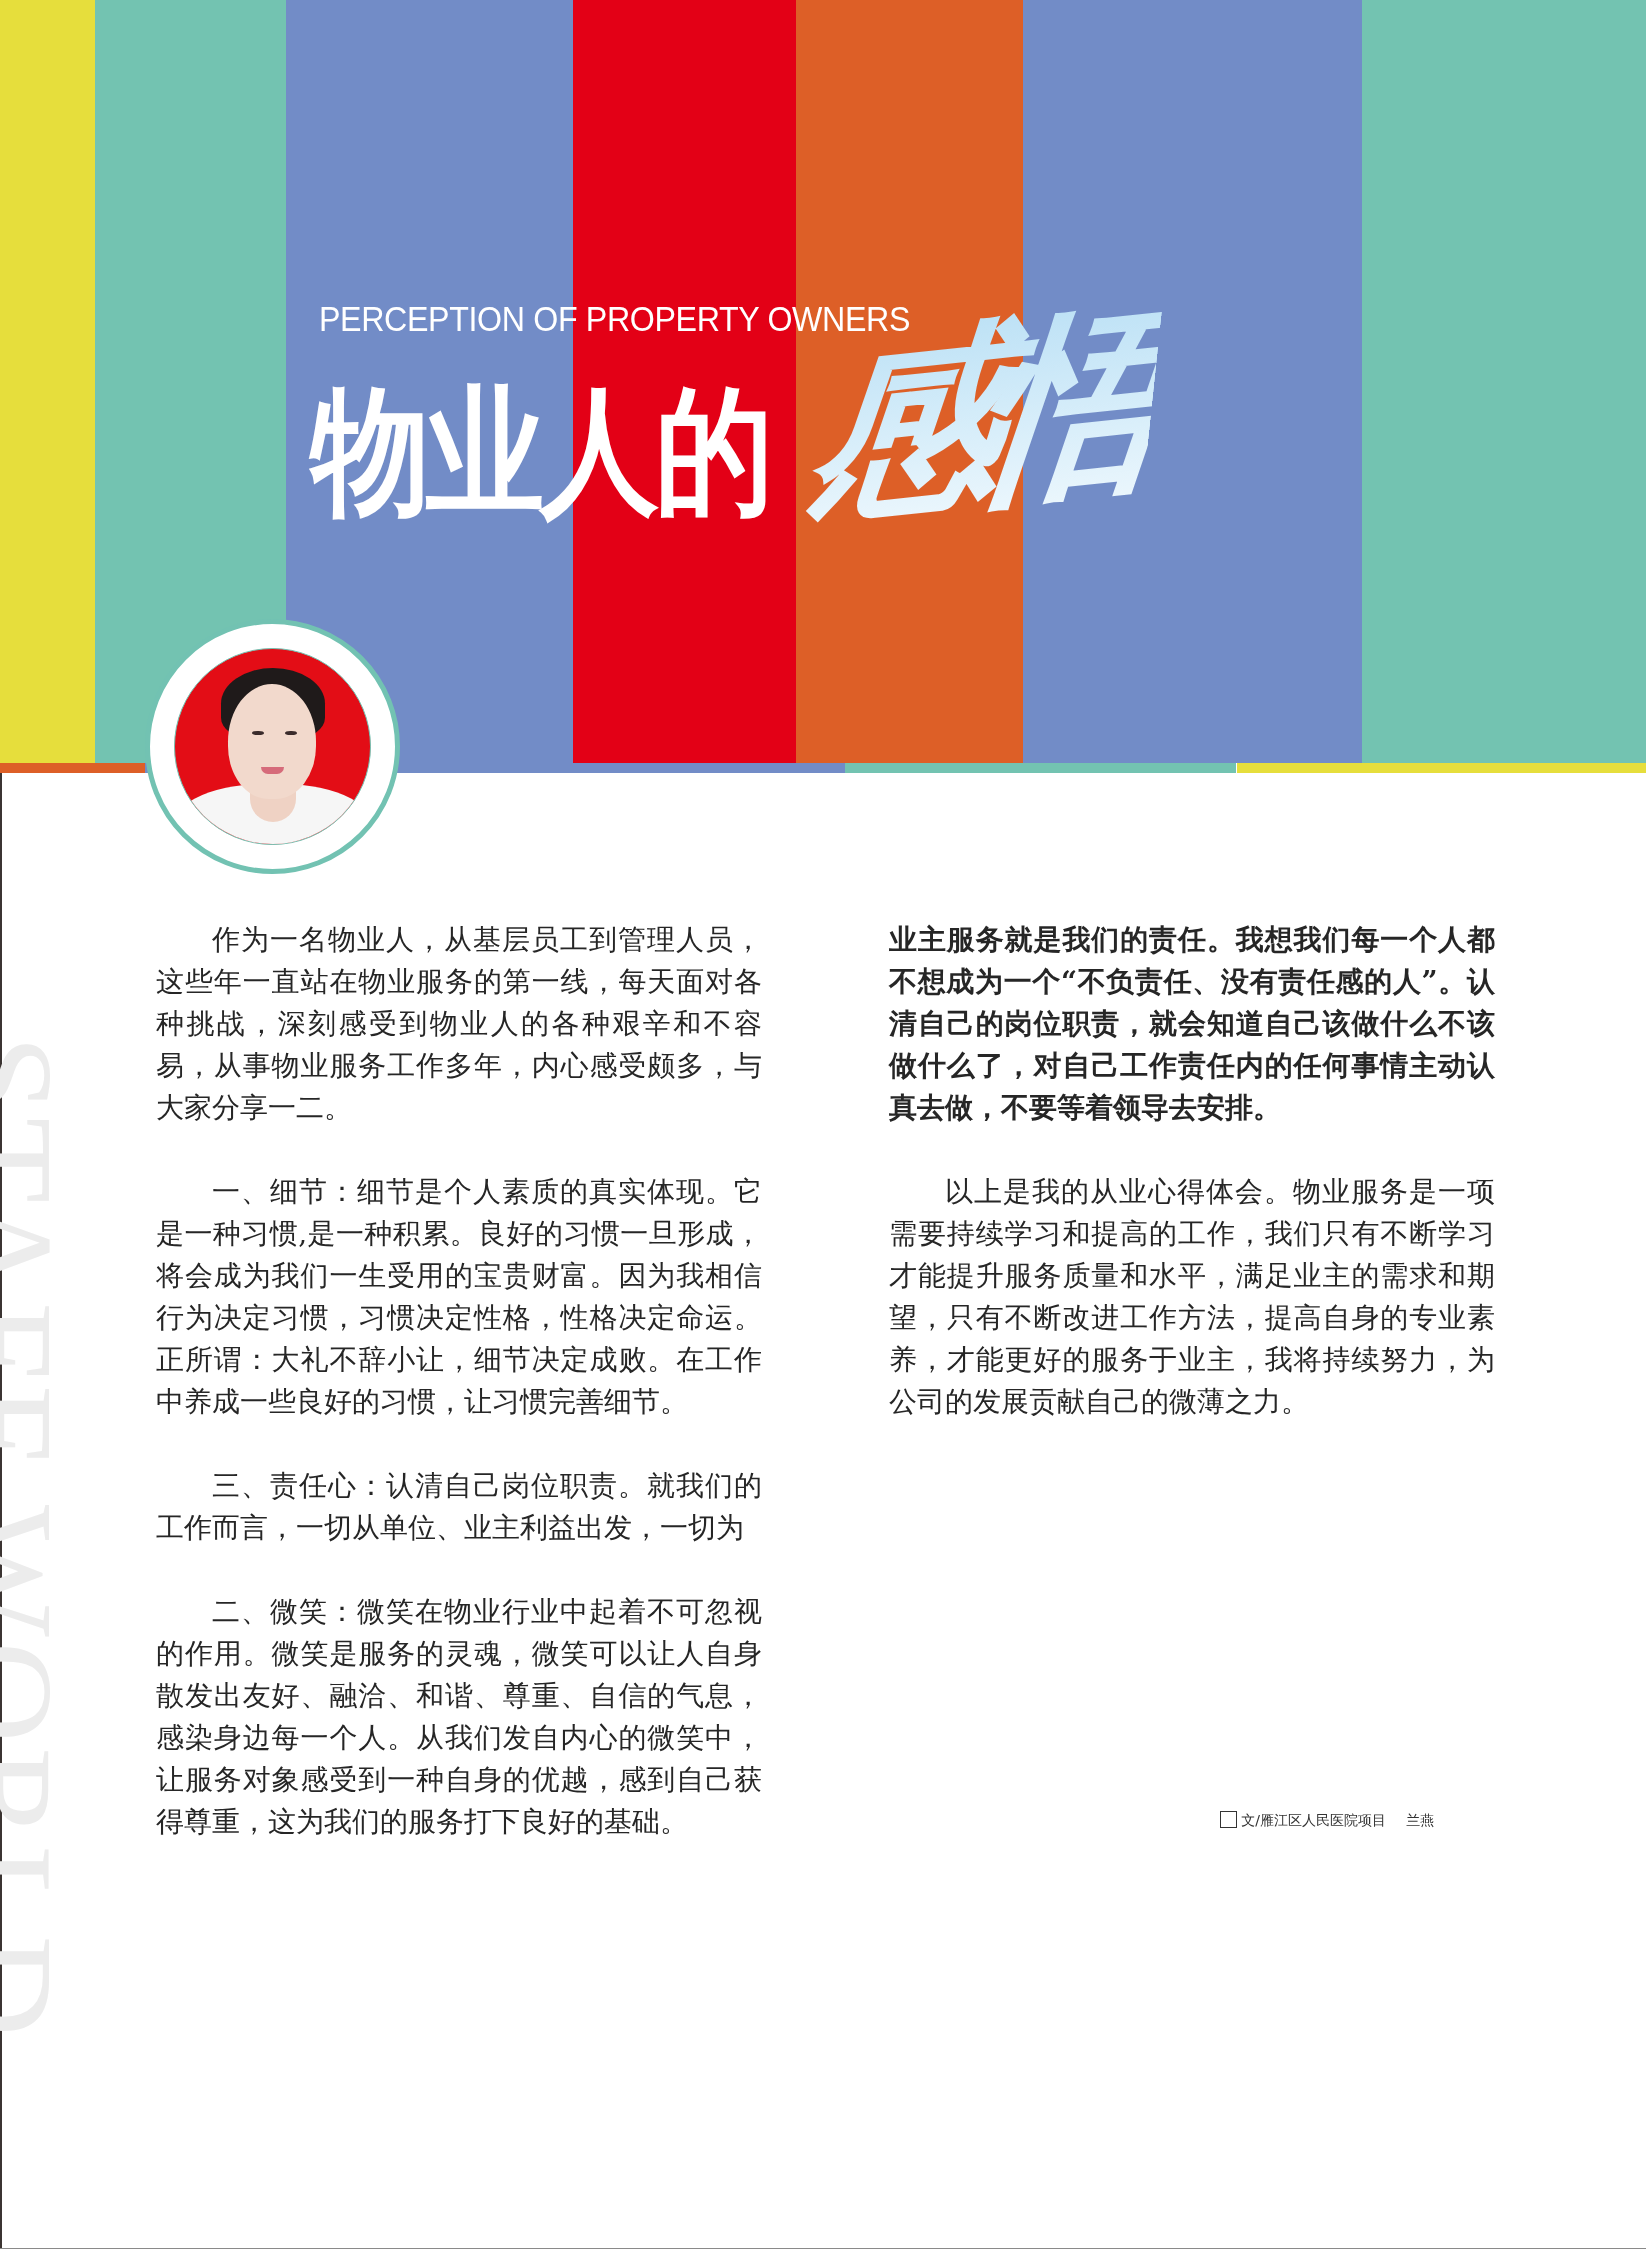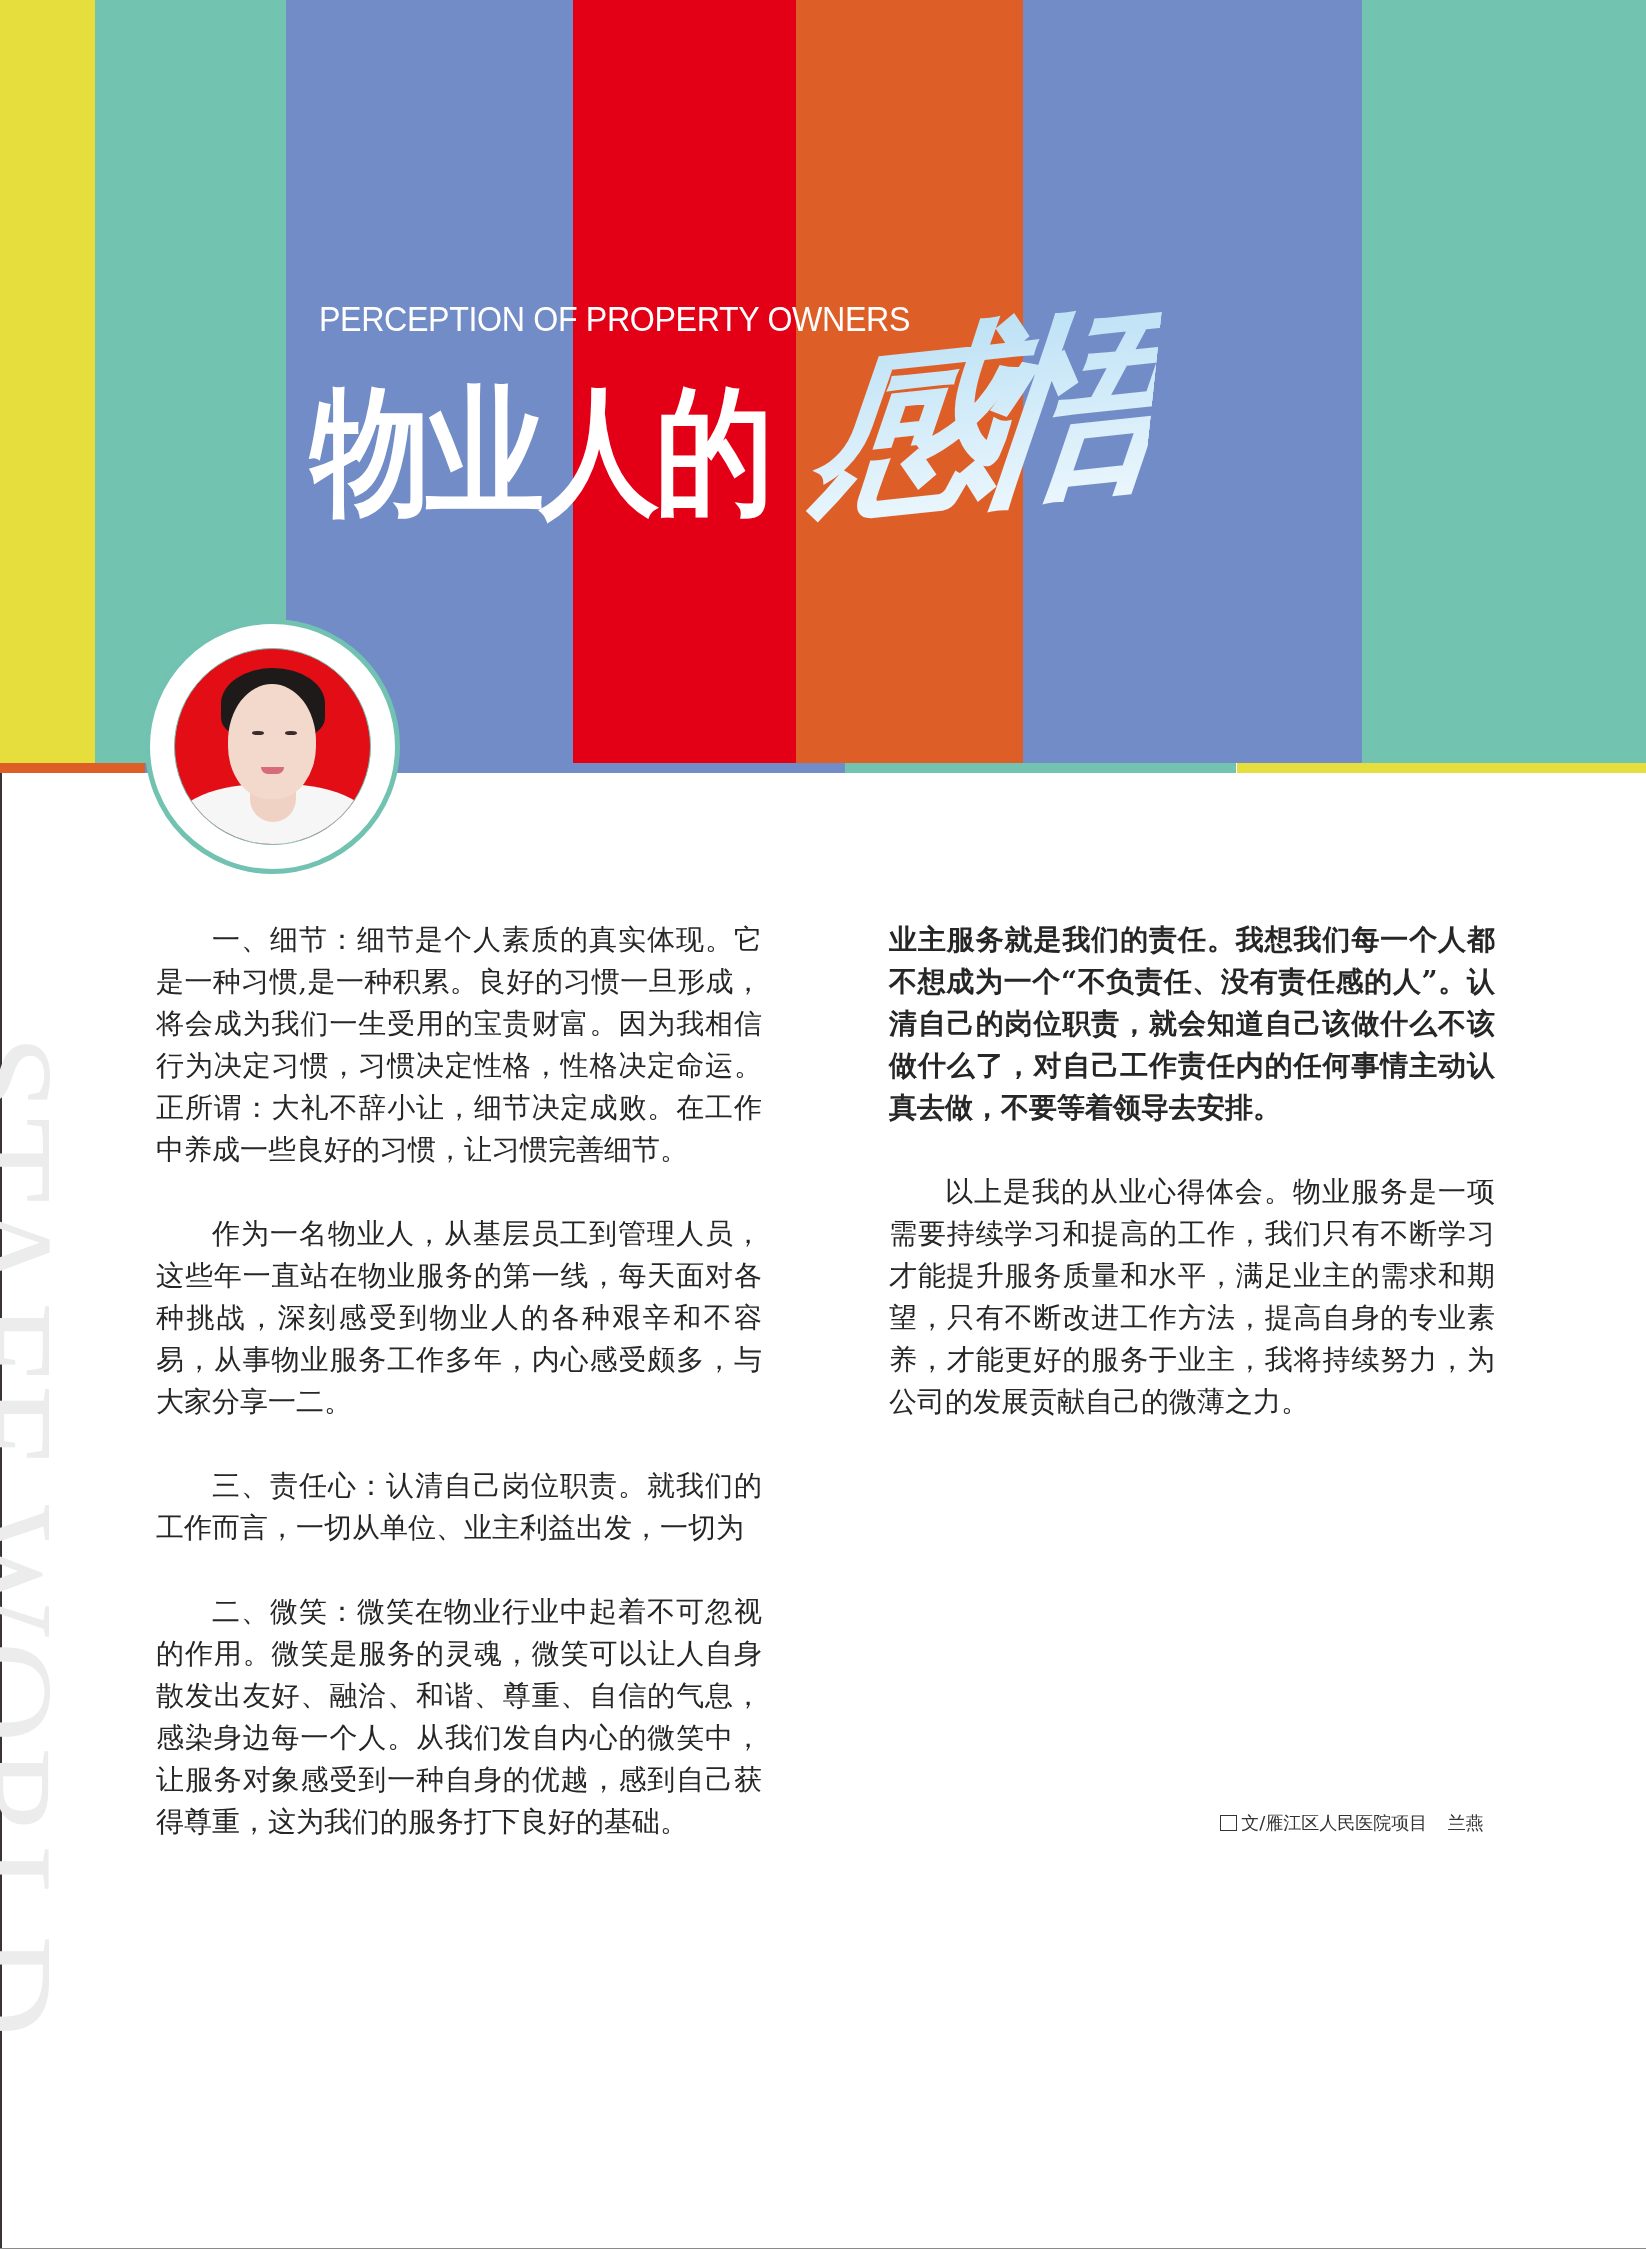--- a/index.html
+++ b/index.html
@@ -65,21 +65,21 @@
     font-size: 28px; line-height: 42px; color: #262626; text-align: justify;
   }
   .col-left { left: 156px; }
   .col-right { left: 889px; top: 919px; }
   .para { text-indent: 2em; margin-bottom: 42px; }
   .para.cont { text-indent: 0; font-weight: bold; }
 
   .byline {
     position: absolute; left: 1220px; top: 1811px;
     font-family: "DejaVu Sans", "Liberation Sans", sans-serif;
-    font-size: 18px; color: #333333; white-space: nowrap;
+    font-size: 14px; color: #333333; white-space: nowrap;
   }
   .byline-box { display: inline-block; width: 16.5px; height: 16.5px; border: 1.6px solid #333; vertical-align: -2.4px; margin-right: 4.7px; }
   .byline-author { margin-left: 20.4px; }
 </style>
 </head>
 <body>
 
 <div class="banner">
   <div class="stripe" style="left:0;width:95px;background:#e6de3c"></div>
   <div class="stripe" style="left:95px;width:191px;background:#73c3b1"></div>
@@ -110,22 +110,22 @@
     <div class="shirt"></div>
     <div class="neck"></div>
     <div class="face"></div>
     <div class="eye" style="left:77px"></div>
     <div class="eye" style="left:110px"></div>
     <div class="mouth"></div>
   </div>
 </div>
 
 <div class="column col-left">
+  <p class="para">作为一名物业人，从基层员工到管理人员，这些年一直站在物业服务的第一线，每天面对各种挑战，深刻感受到物业人的各种艰辛和不容易，从事物业服务工作多年，内心感受颇多，与大家分享一二。</p>
   <p class="para">一、细节：细节是个人素质的真实体现。它是一种习惯,是一种积累。良好的习惯一旦形成，将会成为我们一生受用的宝贵财富。因为我相信行为决定习惯，习惯决定性格，性格决定命运。正所谓：大礼不辞小让，细节决定成败。在工作中养成一些良好的习惯，让习惯完善细节。</p>
-  <p class="para">作为一名物业人，从基层员工到管理人员，这些年一直站在物业服务的第一线，每天面对各种挑战，深刻感受到物业人的各种艰辛和不容易，从事物业服务工作多年，内心感受颇多，与大家分享一二。</p>
   <p class="para">三、责任心：认清自己岗位职责。就我们的工作而言，一切从单位、业主利益出发，一切为</p>
   <p class="para">二、微笑：微笑在物业行业中起着不可忽视的作用。微笑是服务的灵魂，微笑可以让人自身散发出友好、融洽、和谐、尊重、自信的气息，感染身边每一个人。从我们发自内心的微笑中，让服务对象感受到一种自身的优越，感到自己获得尊重，这为我们的服务打下良好的基础。</p>
 </div>
 
 <div class="column col-right">
   <p class="para cont">业主服务就是我们的责任。我想我们每一个人都不想成为一个“不负责任、没有责任感的人”。认清自己的岗位职责，就会知道自己该做什么不该做什么了，对自己工作责任内的任何事情主动认真去做，不要等着领导去安排。</p>
   <p class="para">以上是我的从业心得体会。物业服务是一项需要持续学习和提高的工作，我们只有不断学习才能提升服务质量和水平，满足业主的需求和期望，只有不断改进工作方法，提高自身的专业素养，才能更好的服务于业主，我将持续努力，为公司的发展贡献自己的微薄之力。</p>
 </div>
 
 <div class="byline">

